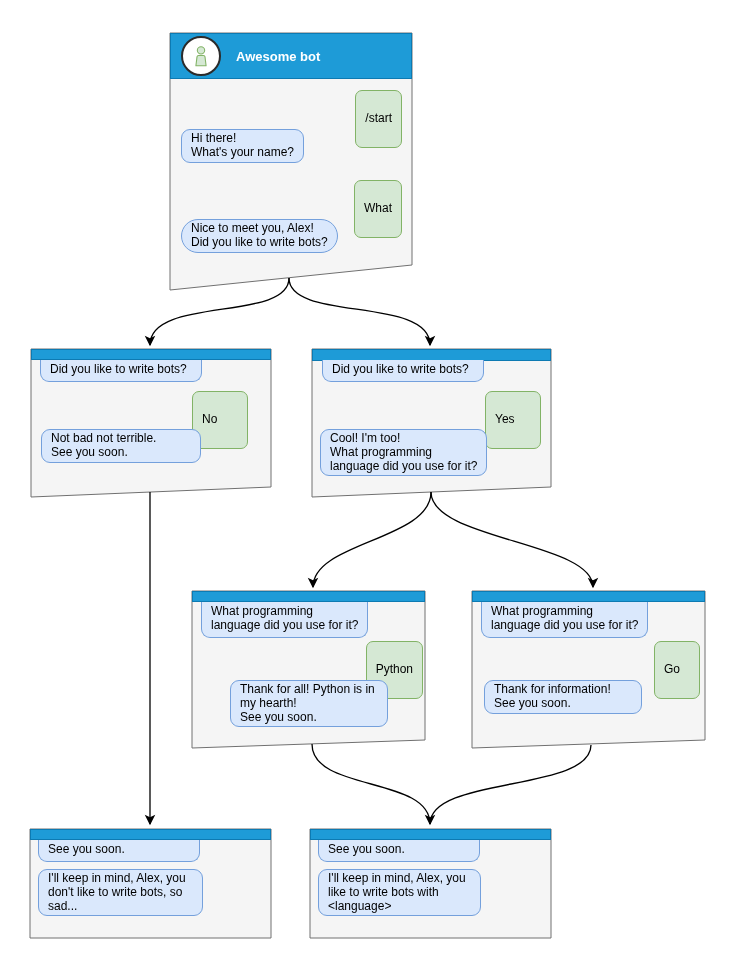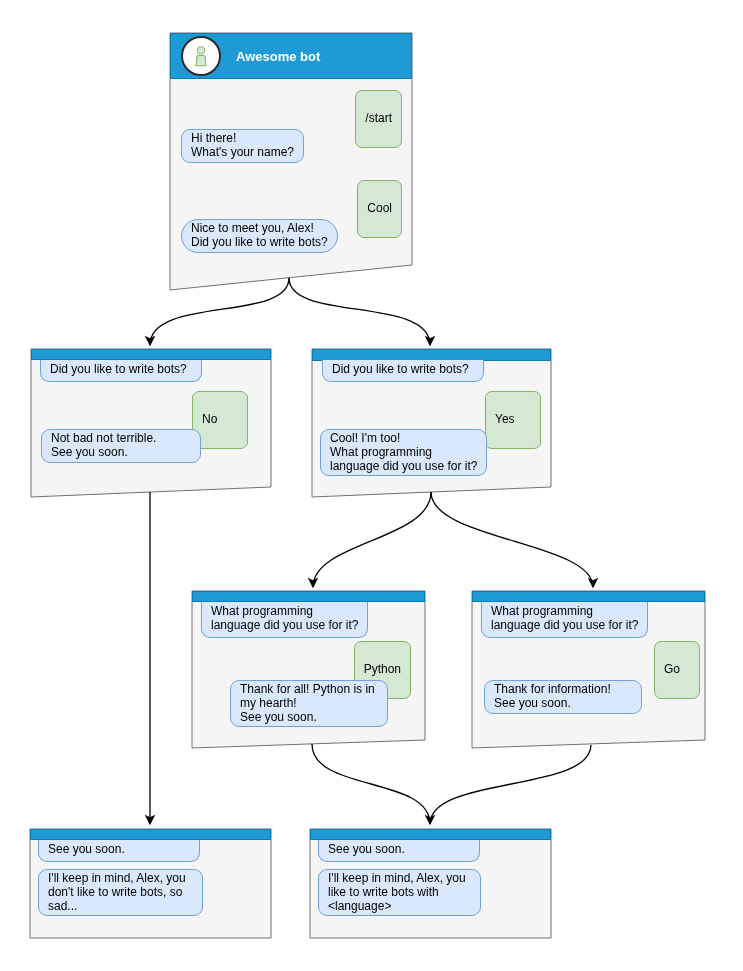--- a/index.html
+++ b/index.html
@@ -85,38 +85,38 @@
   <div class="win-header" style="left:31px;  top:349px; width:240px; height:11px;"></div>
   <div class="win-header" style="left:312px; top:349px; width:239px; height:12px;"></div>
   <div class="win-header" style="left:192px; top:591px; width:233px; height:11px;"></div>
   <div class="win-header" style="left:472px; top:591px; width:233px; height:11px;"></div>
   <div class="win-header" style="left:30px;  top:829px; width:241px; height:11px;"></div>
   <div class="win-header" style="left:310px; top:829px; width:241px; height:11px;"></div>
 
   <div class="bubble user" style="right:341px; top:90px;">/start</div>
   <div class="bubble bot" style="left:181px; top:129px;">Hi there!
 What's your name?</div>
-  <div class="bubble user" style="right:341px; top:180px;">Cool</div>
+  <div class="bubble user" style="right:341px; top:180px;">What</div>
   <div class="bubble bot" style="left:181px; top:219px;border-radius:20px;">Nice to meet you, Alex!
 Did you like to write bots?</div>
 
   <div class="bubble bot tucked" style="left:40px; top:360px;">Did you like to write bots?</div>
   <div class="bubble user" style="right:495px; top:391px; min-width:56px;">No</div>
   <div class="bubble bot" style="left:41px; top:429px; min-width:160px;">Not bad not terrible.
 See you soon.</div>
 
   <div class="bubble bot tucked" style="left:322px; top:360px;">Did you like to write bots?</div>
   <div class="bubble user" style="right:202px; top:391px; min-width:56px;">Yes</div>
   <div class="bubble bot" style="left:320px; top:429px; min-width:160px;">Cool! I'm too!
 What programming
 language did you use for it?</div>
 
   <div class="bubble bot tucked" style="left:201px; top:602px;">What programming
 language did you use for it?</div>
-  <div class="bubble user" style="right:332px; top:641px;">Python</div>
+  <div class="bubble user" style="right:320px; top:641px;">Python</div>
   <div class="bubble bot" style="left:203px; top:680px; min-width:158px;margin-left:27px;">Thank for all! Python is in
 my hearth!
 See you soon.</div>
 
   <div class="bubble bot tucked" style="left:481px; top:602px;">What programming
 language did you use for it?</div>
   <div class="bubble user" style="right:43px; top:641px; min-width:46px;border-radius:7px;">Go</div>
   <div class="bubble bot" style="left:484px; top:680px; min-width:158px;">Thank for information!
 See you soon.</div>
 

